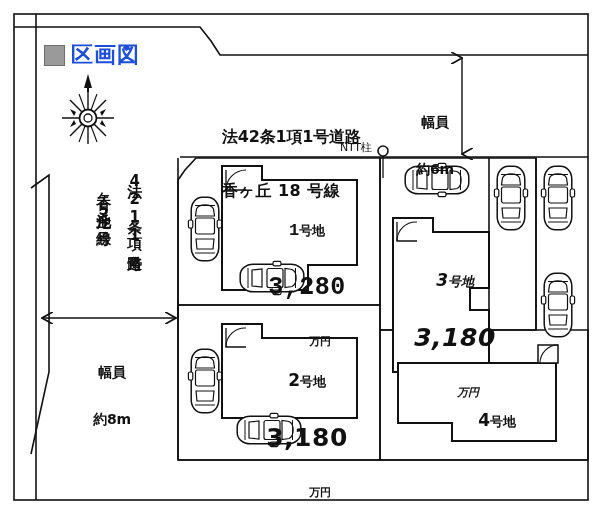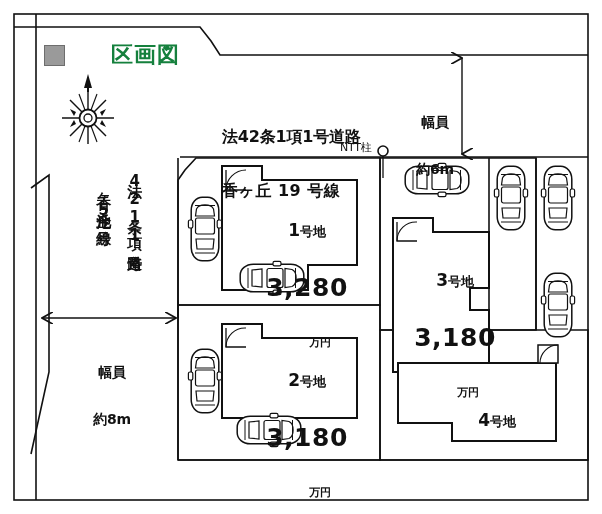--- a/index.html
+++ b/index.html
@@ -43,24 +43,23 @@
   }
   #title-swatch {
     width: 19px;
     height: 19px;
     background: #9a9a9a;
     border: 1px solid #6d6d6d;
   }
   #title-text {
     font-size: 22px;
     font-weight: 700;
-    color: #15803d;
+    color: #1d4ed8;
     font-family: "DejaVu Sans", "Liberation Sans", sans-serif;
     letter-spacing: 1px;
-    margin-left: 40px;
   }
   
   #top-road-label {
     left: 222px;
     top: 92px;
     font-size: 16px;
     font-weight: 700;
     text-align: left;
   }
   #top-road-label span { display: block; }
@@ -134,23 +133,23 @@
     line-height: 1.05;
     letter-spacing: 0.5px;
   }
   .plot-label .unit {
     font-size: 11px;
     font-weight: 700;
     display: block;
     line-height: 1.0;
     margin-left: 26px;
   }
-  #plot-label-1 { left: 252px; top: 186px; width: 110px; }
+  #plot-label-1 { left: 252px; top: 186px; width: 110px; font-family: Liberation Mono, monospace; }
   #plot-label-2 { left: 252px; top: 336px; width: 110px; }
-  #plot-label-3 { left: 400px; top: 236px; width: 110px; }
+  #plot-label-3 { left: 400px; top: 236px; width: 110px; font-style: italic; }
   #plot-label-4 { left: 442px; top: 376px; width: 110px; }
 </style>
 </head>
 <body>
 
 <div id="map-root">
 
   <svg id="plan-svg" viewBox="0 0 602 514">
     <defs>
       <marker id="arrowdown" markerWidth="9" markerHeight="9" refX="4.5" refY="8" orient="auto">
@@ -298,21 +297,21 @@
 
   </svg>
 
   <div id="title-block">
     <div id="title-swatch"></div>
     <div id="title-text">区画図</div>
   </div>
 
   <div class="txt" id="top-road-label">
     <span class="l1">法42条1項1号道路</span>
-    <span class="l2">香ヶ丘 19 号線</span>
+    <span class="l2">香ヶ丘 18 号線</span>
   </div>
 
   <div class="txt" id="width6-label">
     <span>幅員</span>
     <span>約6m</span>
   </div>
 
   <div class="txt vert" id="left-road-law">法42条1項1号道路</div>
   <div class="txt vert" id="left-road-name">香ヶ丘今池5号線</div>
 

